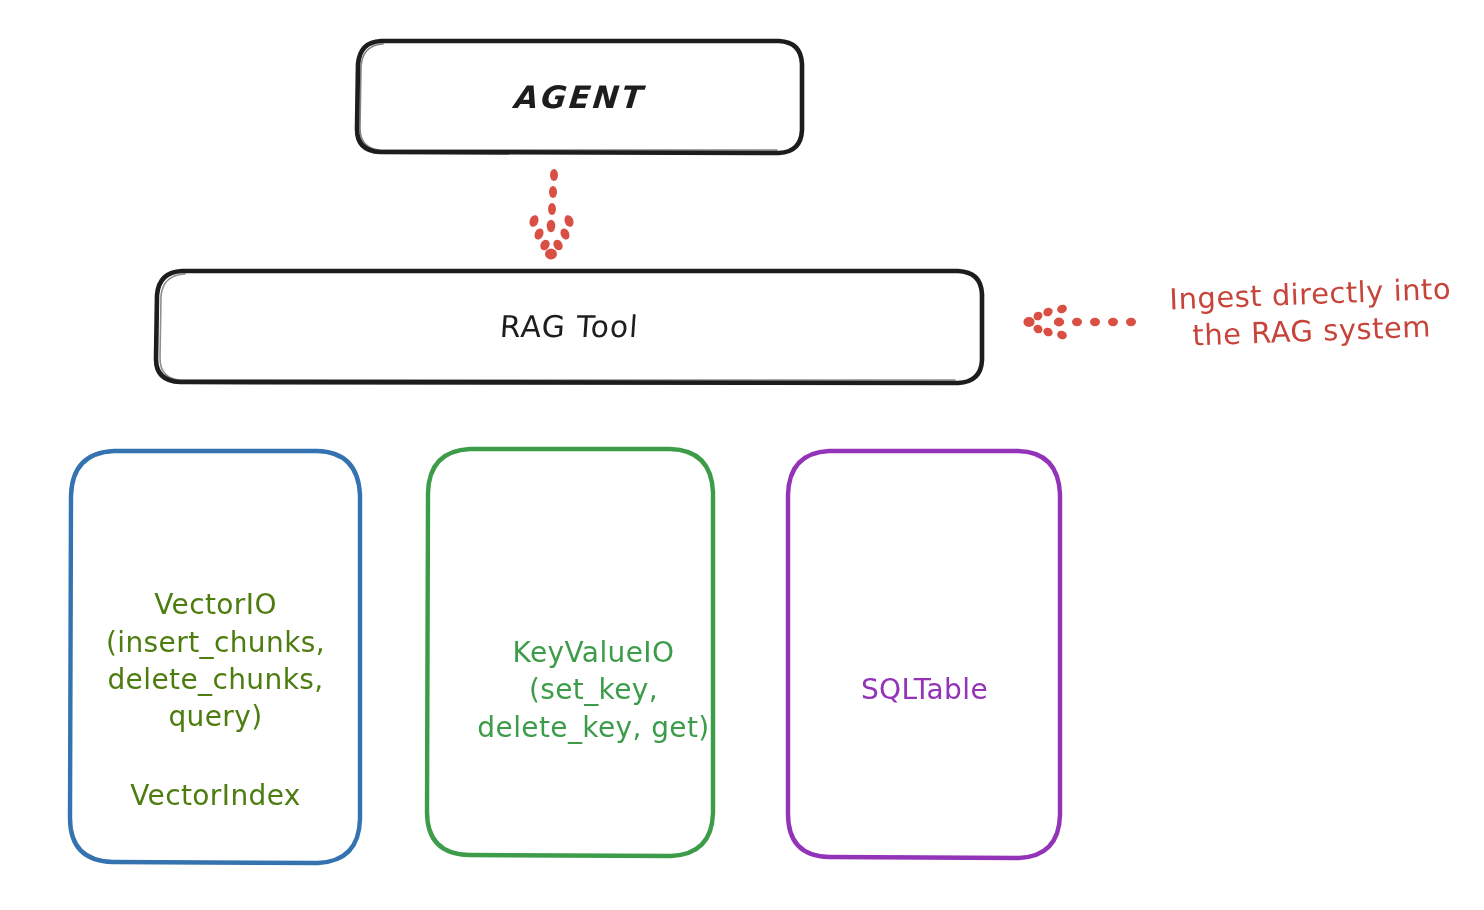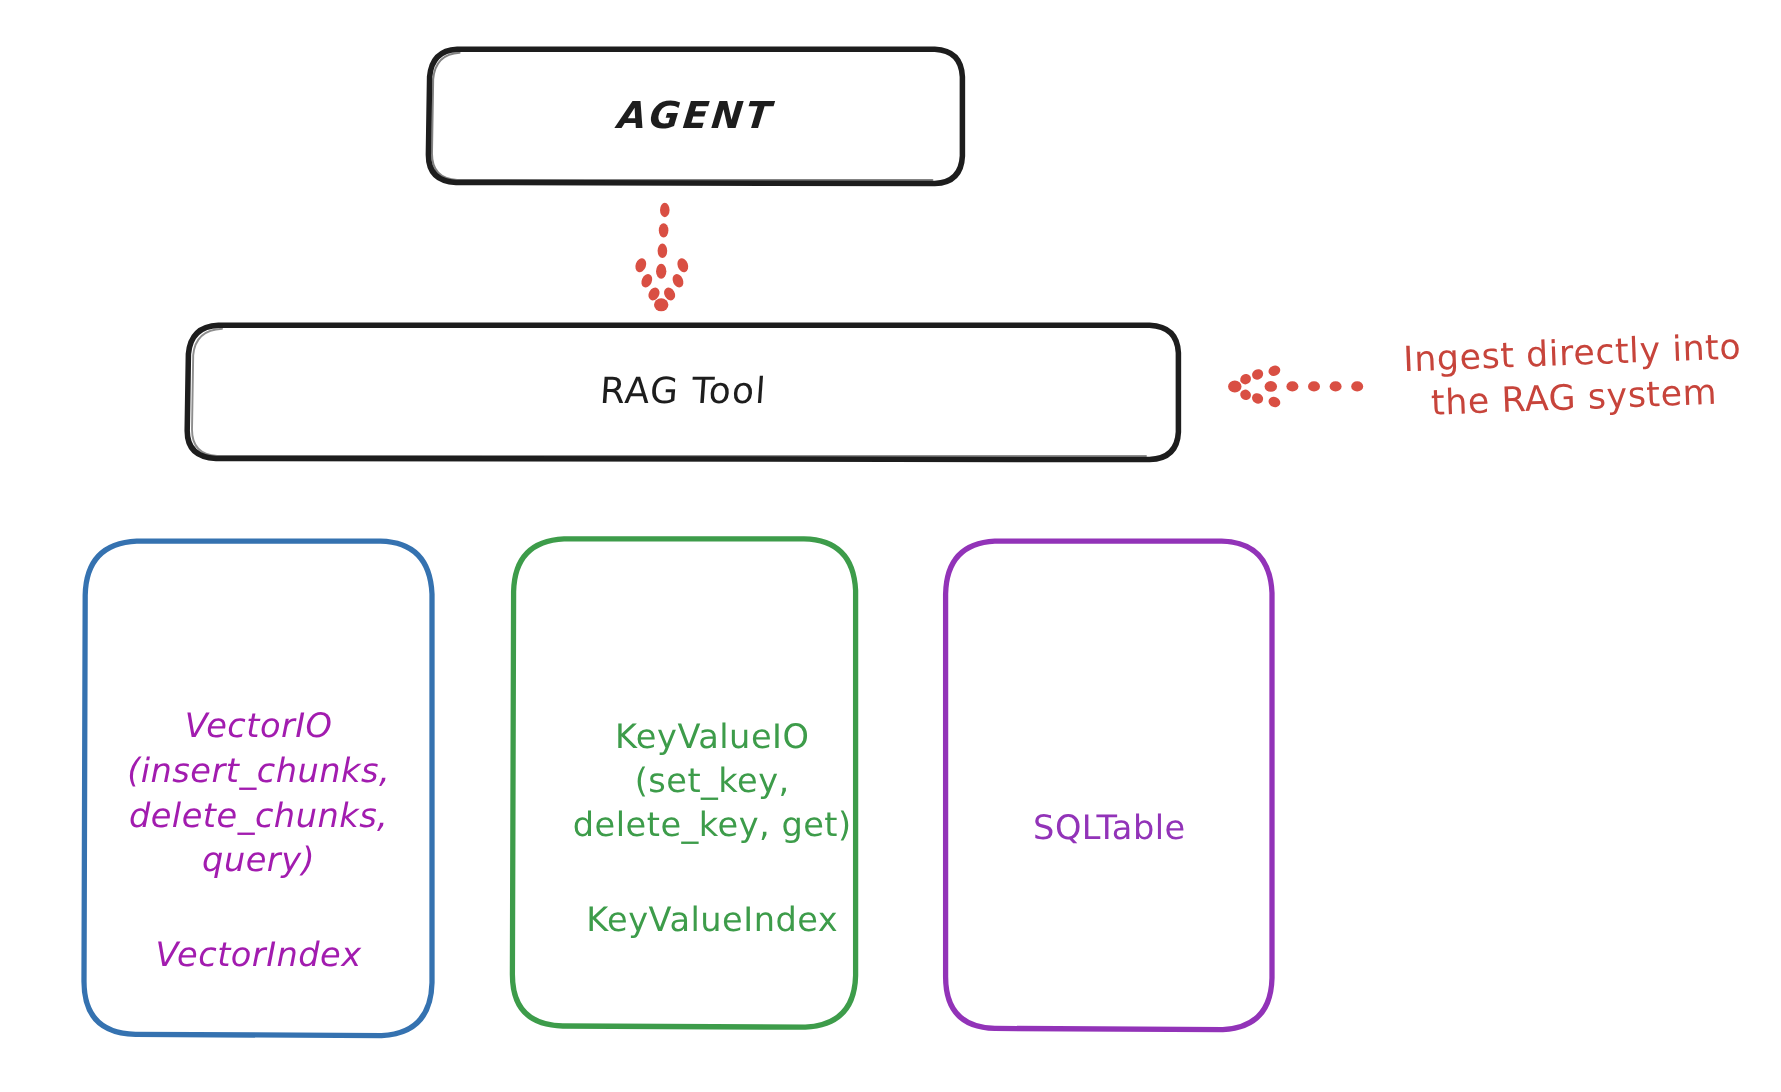--- a/index.html
+++ b/index.html
@@ -73,21 +73,21 @@
   .provider .api-text,
   .provider .index-text {
     font-size: 28px;
     line-height: 1.33;
     letter-spacing: 0.4px;
     white-space: pre-line;
   }
   .provider .index-text {
     margin-top: 42px;
   }
-  #vectorio-node .api-text, #vectorio-node .index-text { color: #a21caf; font-style: italic; }
+  #vectorio-node .api-text, #vectorio-node .index-text { color: #4d7c0f; }
   #keyvalueio-node .api-text, #keyvalueio-node .index-text { color: #3d9c4a; }
   #relationalio-node .api-text, #relationalio-node .index-text { color: #9233b8; }
 
   #vectorio-node .api-text   { transform: translateY(44px); }
   #vectorio-node .index-text { transform: translateY(44px); }
   #keyvalueio-node .api-text   { transform: translateY(38px); }
   #keyvalueio-node .index-text { transform: translateY(38px); }
   #relationalio-node .api-text   { transform: translateY(26px); }
   #relationalio-node .index-text { transform: translateY(26px); margin-top: 20px; }
 
@@ -177,21 +177,20 @@
 (insert_chunks,
 delete_chunks,
 query)</div>
   <div class="index-text">VectorIndex</div>
 </div>
 
 <div class="node provider" id="keyvalueio-node">
   <div class="api-text">KeyValueIO
 (set_key,
 delete_key, get)</div>
-  <div class="index-text">KeyValueIndex</div>
 </div>
 
 <div class="node provider" id="relationalio-node">
   <div class="index-text">SQLTable</div>
 </div>
 
 <div id="ingest-annotation">Ingest directly into
 the RAG system</div>
 
 </body></html>

